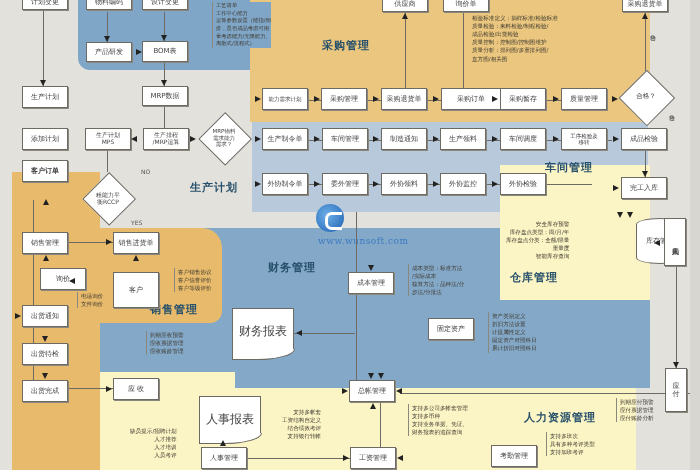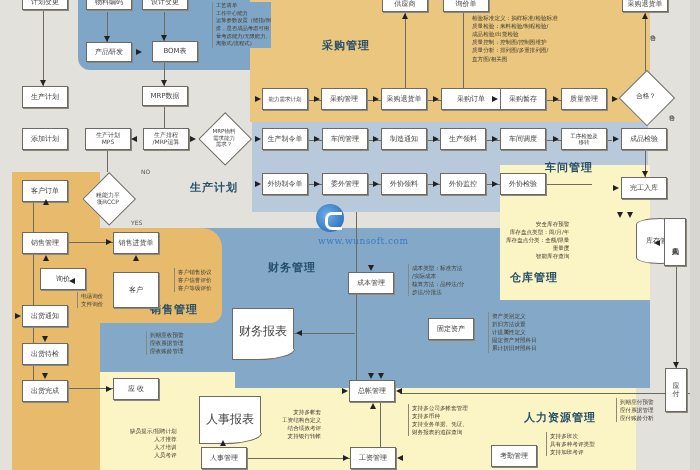--- a/index.html
+++ b/index.html
@@ -79,21 +79,21 @@
 <div class="hline" style="left:68px;top:242px;width:60px;"></div>
 <div class="hline" style="left:68px;top:388px;width:50px;"></div>
 <div class="hline" style="left:240px;top:458px;width:110px;"></div>
 <div class="hline" style="left:270px;top:333px;width:85px;"></div>
 <div class="hline" style="left:400px;top:393px;width:290px;"></div>
 
 <div class="box" style="left:22px;top:-6px;width:46px;height:16px;">计划变更</div>
 <div class="box" style="left:86px;top:-6px;width:46px;height:16px;">物料编码</div>
 <div class="box" style="left:142px;top:-6px;width:46px;height:16px;">设计变更</div>
 <div class="box" style="left:86px;top:42px;width:46px;height:20px;">产品研发</div>
-<div class="box" style="left:142px;top:41px;width:46px;height:21px;margin-left:10px;">BOM表</div>
+<div class="box" style="left:142px;top:41px;width:46px;height:21px;">BOM表</div>
 <div class="box" style="left:142px;top:86px;width:46px;height:20px;">MRP数据</div>
 <div class="box" style="left:22px;top:86px;width:46px;height:22px;">生产计划</div>
 <div class="box" style="left:22px;top:128px;width:46px;height:22px;">添加计划</div>
 <div class="box" style="left:85px;top:128px;width:46px;height:22px;white-space:pre;font-size:6px;">生产计划
 MPS</div>
 <div class="box" style="left:143px;top:128px;width:46px;height:22px;white-space:pre;font-size:6px;">生产排程
 /MRP运算</div>
 <div class="diamond" style="left:198px;top:112px;width:52px;height:52px;">
     <span style="white-space:pre;font-size:5.5px;">MRP物料
 需求能力
@@ -149,21 +149,21 @@
 <div class="box" style="left:621px;top:177px;width:46px;height:22px;">完工入库</div>
 
 <div class="note" style="left:506px;top:220px;text-align:right;">安全库存预警
 库存盘点类型：周/月/年
 库存盘点分类：全额/限量
 重量度
 智能库存查询</div>
 <div class="cyl" style="left:604px;top:218px;width:48px;height:46px;margin-left:32px;">库存管理</div>
 <div class="box vert" style="left:664px;top:218px;width:22px;height:48px;">采购入库</div>
 
-<div class="box" style="left:22px;top:180px;width:46px;height:22px;">客户订单</div>
+<div class="box" style="left:22px;top:160px;width:46px;height:22px;font-weight:bold;">客户订单</div>
 <div class="box" style="left:22px;top:232px;width:46px;height:22px;">销售管理</div>
 <div class="box" style="left:113px;top:232px;width:46px;height:22px;">销售进货单</div>
 <div class="box" style="left:40px;top:268px;width:46px;height:22px;">询价</div>
 <div class="box" style="left:113px;top:272px;width:46px;height:36px;">客户</div>
 <div class="note bracket" style="left:174px;top:268px;">客户销售协议
 客户信誉评价
 客户等级评价</div>
 <div class="note bracket" style="left:77px;top:292px;">电话询价
 文件询价</div>
 <div class="box" style="left:22px;top:305px;width:46px;height:22px;">出货通知</div>

